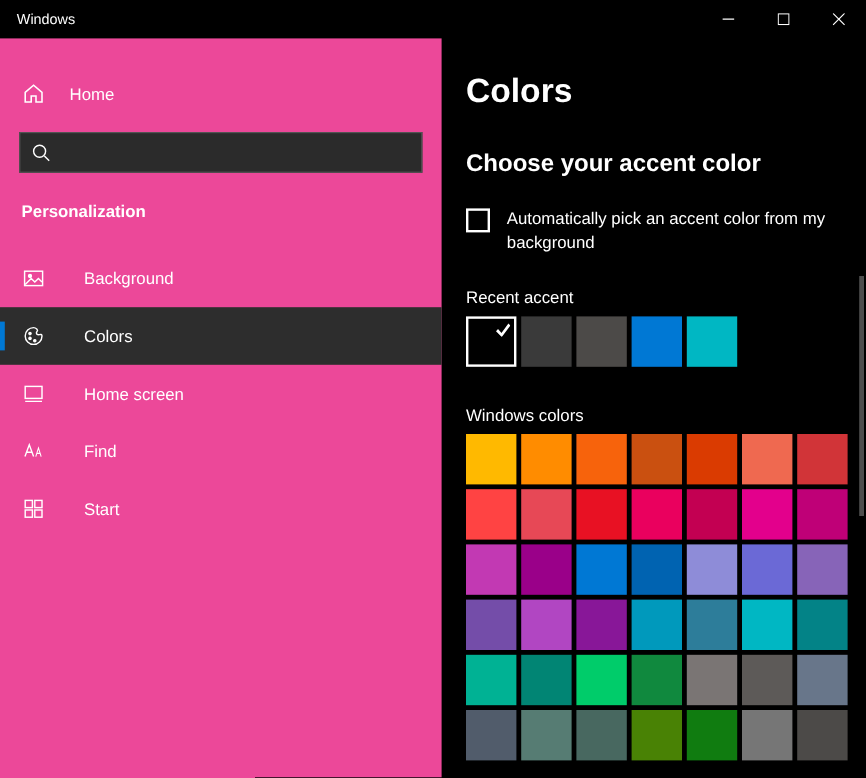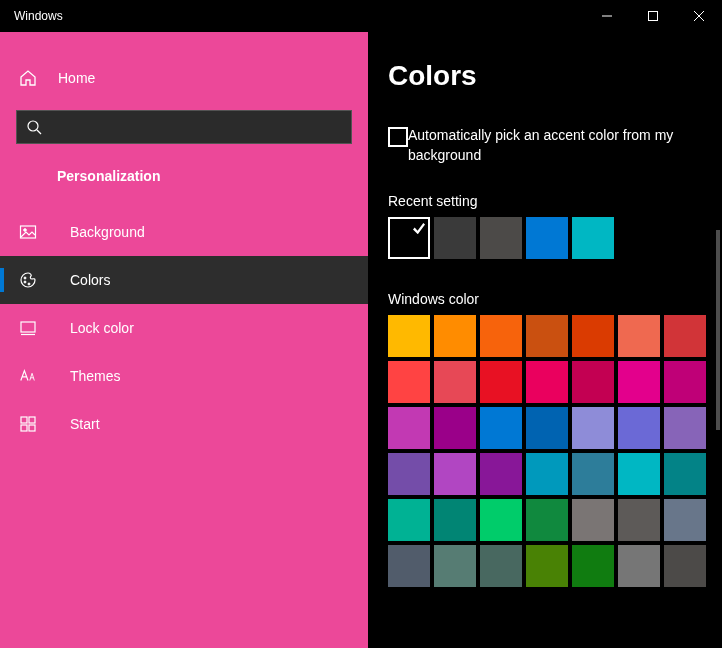--- a/index.html
+++ b/index.html
@@ -66,21 +66,21 @@
     background: transparent; border: none; outline: none;
     color: #fff; font-size: 14px;
     padding: 0 10px;
   }
   .search input::placeholder { color: #a0a0a0; }
   .search .icon-search {
     width: 34px; display:flex; align-items:center; justify-content:center;
   }
   .section-label {
     padding: 6px 18px 18px 18px;
-    font-size: 14px; font-weight: 600; margin-left: 39px;
+    font-size: 14px; font-weight: 600;
   }
   .nav-list { display:flex; flex-direction:column; margin-top: 6px; }
   .nav-item { height: 48px; position: relative; gap: 32px; }
   .nav-item.active::before {
     content:"";
     position:absolute; left:0; top:12px; bottom:12px; width:4px;
     background:#0078d4;
   }
   .nav-item.active { background:#2d2d2d; }
   .nav-icon { width: 20px; height:20px; display:flex; align-items:center; justify-content:center; }
@@ -94,21 +94,21 @@
   }
   .main::-webkit-scrollbar { width: 4px; }
   .main::-webkit-scrollbar-thumb { background:#4d4d4d; }
   h1.page-title {
     font-size: 28px; font-weight: 600; margin-bottom: 34px;
   }
   h2.section-heading {
     font-size: 20px; font-weight: 600; margin-bottom: 24px;
   }
   .checkbox-row {
-    display:flex; align-items:flex-start; margin-bottom: 28px;
+    display:flex; align-items:flex-start; gap:14px; margin-bottom: 28px;
     max-width: 320px;
   }
   .checkbox {
     width:20px; height:20px; border:2px solid #fff; flex-shrink:0; margin-top:1px;
   }
   .checkbox-label { font-size:14px; line-height:1.4; }
   .subhead { font-size:14px; margin-bottom:8px; }
   .swatch-row, .swatch-grid {
     display:flex; flex-wrap:wrap; gap:4px;
   }
@@ -196,66 +196,67 @@
           </span>
           <span class="label">Colors</span>
         </div>
         <div class="nav-item">
           <span class="nav-icon">
             <svg width="18" height="18" viewBox="0 0 18 18">
               <rect x="2" y="3" width="14" height="10" stroke="#fff" stroke-width="1.2" fill="none"></rect>
               <line x1="2" y1="15.5" x2="16" y2="15.5" stroke="#fff" stroke-width="1.2"></line>
             </svg>
           </span>
-          <span class="label">Lock color</span>
+          <span class="label">Home screen</span>
         </div>
         <div class="nav-item">
           <span class="nav-icon">
             <svg width="18" height="18" viewBox="0 0 20 18">
               <path d="M2 14 L6 3 L10 14 M3.5 10 H8.5" stroke="#fff" stroke-width="1.3" fill="none"></path>
               <path d="M12 14 L14.5 6 L17 14 M13 11 H16" stroke="#fff" stroke-width="1" fill="none"></path>
             </svg>
           </span>
-          <span class="label">Themes</span>
+          <span class="label">Find</span>
         </div>
         <div class="nav-item">
           <span class="nav-icon">
             <svg width="18" height="18" viewBox="0 0 18 18">
               <rect x="2" y="2" width="6" height="6" fill="none" stroke="#fff" stroke-width="1.2"></rect>
               <rect x="10" y="2" width="6" height="6" fill="none" stroke="#fff" stroke-width="1.2"></rect>
               <rect x="2" y="10" width="6" height="6" fill="none" stroke="#fff" stroke-width="1.2"></rect>
               <rect x="10" y="10" width="6" height="6" fill="none" stroke="#fff" stroke-width="1.2"></rect>
             </svg>
           </span>
           <span class="label">Start</span>
         </div>
       </nav>
   </aside>
 
   <main class="main">
     <h1 class="page-title">Colors</h1>
+    <h2 class="section-heading">Choose your accent color</h2>
 
     <div class="checkbox-row">
       <div class="checkbox"></div>
       <div class="checkbox-label">Automatically pick an accent color from my background</div>
     </div>
 
     <div class="recent-block">
-      <div class="subhead">Recent setting</div>
+      <div class="subhead">Recent accent</div>
       <div class="swatch-row" id="recent-row">
           <div class="swatch selected" style="background: rgb(0, 0, 0);"></div>
           <div class="swatch" style="background: rgb(58, 58, 58);"></div>
           <div class="swatch" style="background: rgb(76, 74, 72);"></div>
           <div class="swatch" style="background: rgb(0, 120, 212);"></div>
           <div class="swatch" style="background: rgb(0, 183, 195);"></div>
         </div>
     </div>
 
     <div>
-      <div class="subhead">Windows color</div>
+      <div class="subhead">Windows colors</div>
       <div class="swatch-grid" id="win-grid">
           <div class="swatch" style="background: rgb(255, 185, 0);"></div>
           <div class="swatch" style="background: rgb(255, 140, 0);"></div>
           <div class="swatch" style="background: rgb(247, 99, 12);"></div>
           <div class="swatch" style="background: rgb(202, 80, 16);"></div>
           <div class="swatch" style="background: rgb(218, 59, 1);"></div>
           <div class="swatch" style="background: rgb(239, 105, 80);"></div>
           <div class="swatch" style="background: rgb(209, 52, 56);"></div>
           <div class="swatch" style="background: rgb(255, 67, 67);"></div>
           <div class="swatch" style="background: rgb(231, 72, 86);"></div>

